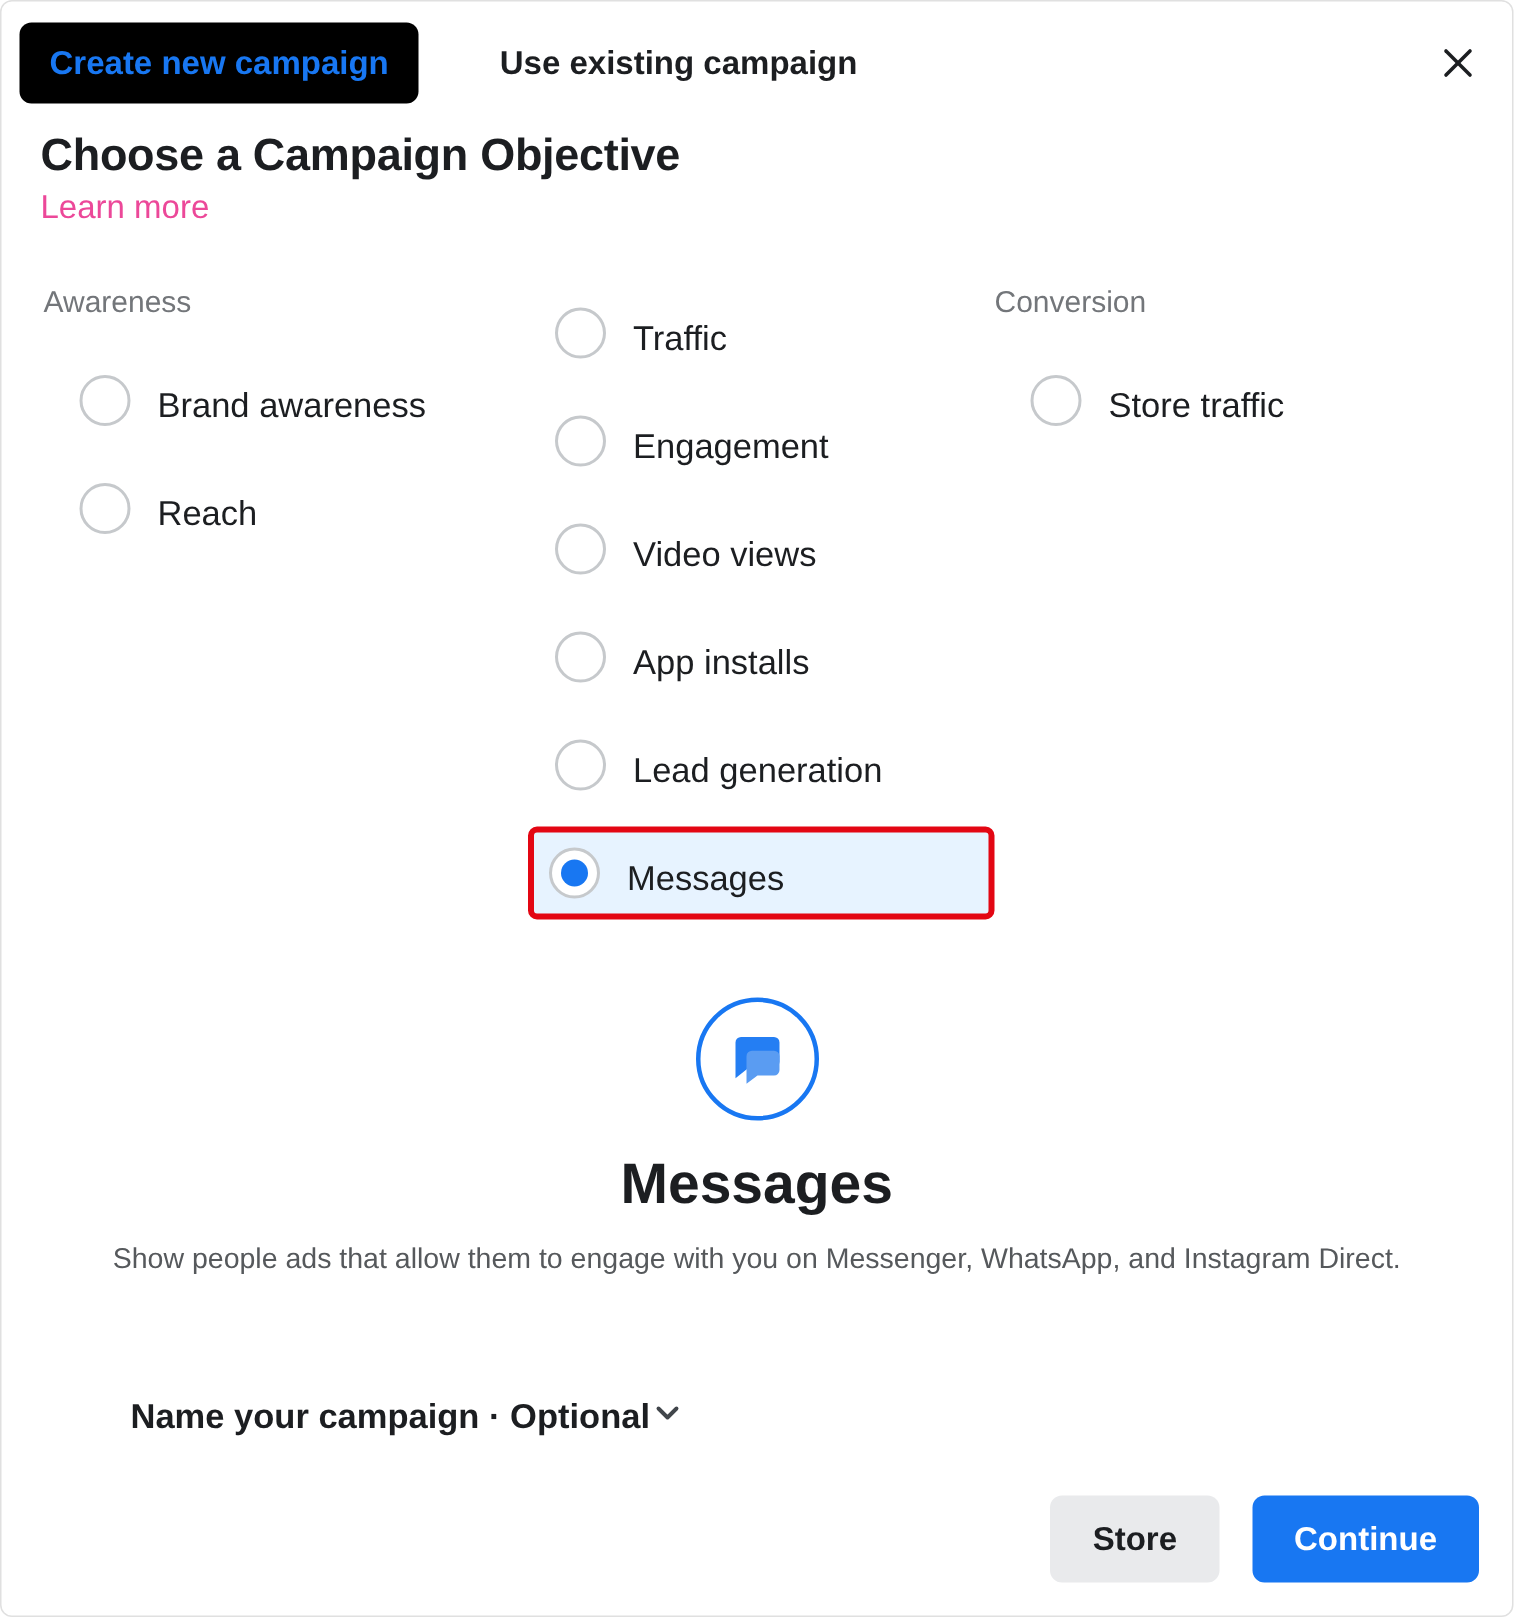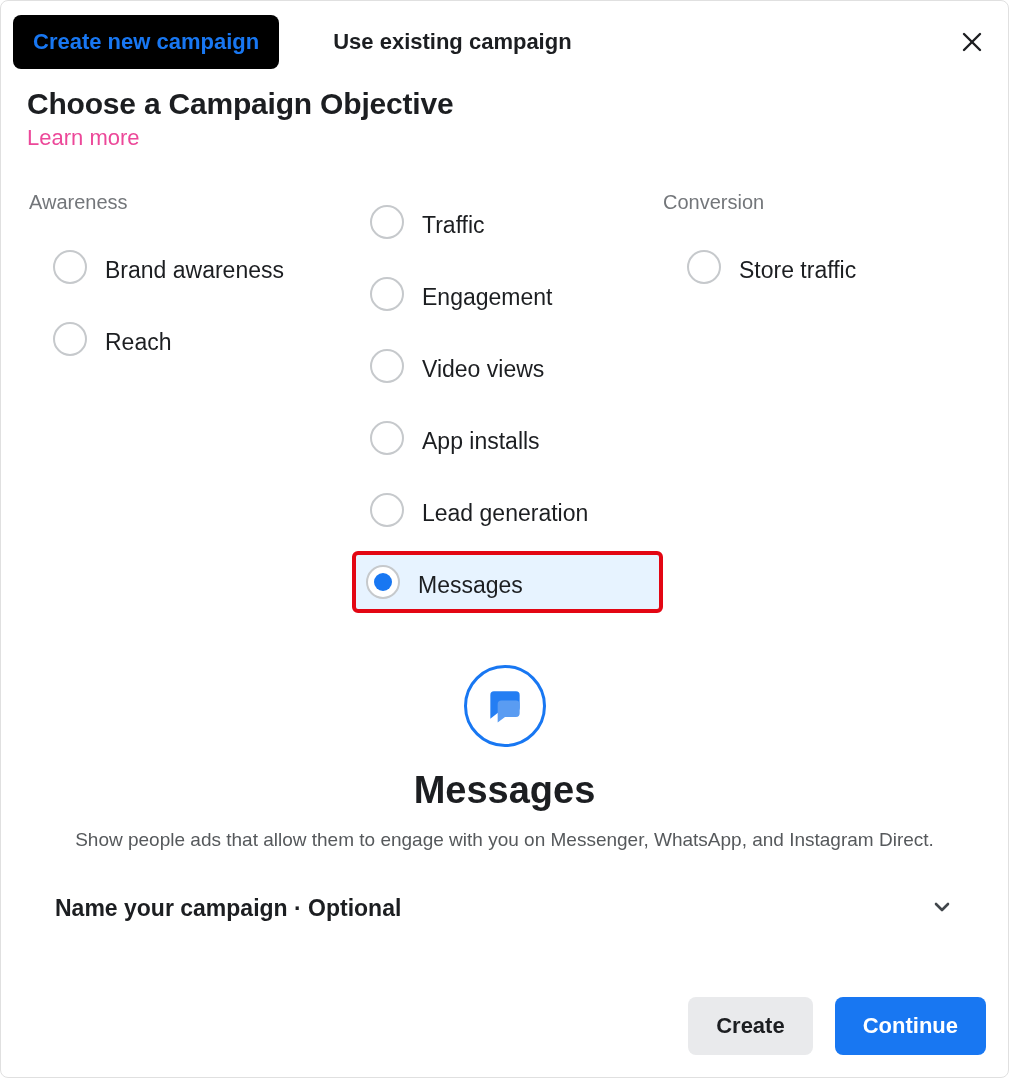--- a/index.html
+++ b/index.html
@@ -135,23 +135,22 @@
   }
   .detail-desc {
     font-size: 19px;
     color: #56595c;
     margin-top: 14px;
     line-height: 1.45;
   }
   .name-row {
     display: flex;
     align-items: center;
-    justify-content: space-between;
-    padding: 0 54px;
-    margin-top: 41px;
+    padding: 0 86px;
+    margin-top: 76px;
     cursor: pointer;
   }
   .name-label {
     font-size: 23px;
     font-weight: 700;
     color: #1c1e21;
   }
   .chevron {
     color: #41464b;
   }
@@ -262,15 +261,15 @@
 <div class="name-row">
   <span class="name-label">Name your campaign · Optional</span>
   <span class="chevron">
     <svg width="24" height="24" viewBox="0 0 24 24" fill="none" stroke="currentColor" stroke-width="2.6" stroke-linecap="round" stroke-linejoin="round">
       <polyline points="6 9 12 15 18 9"></polyline>
     </svg>
   </span>
 </div>
 
 <div class="footer">
-  <button class="btn btn-cancel">Create</button>
+  <button class="btn btn-cancel">Store</button>
   <button class="btn btn-continue">Continue</button>
 </div>
 
 </body></html>

